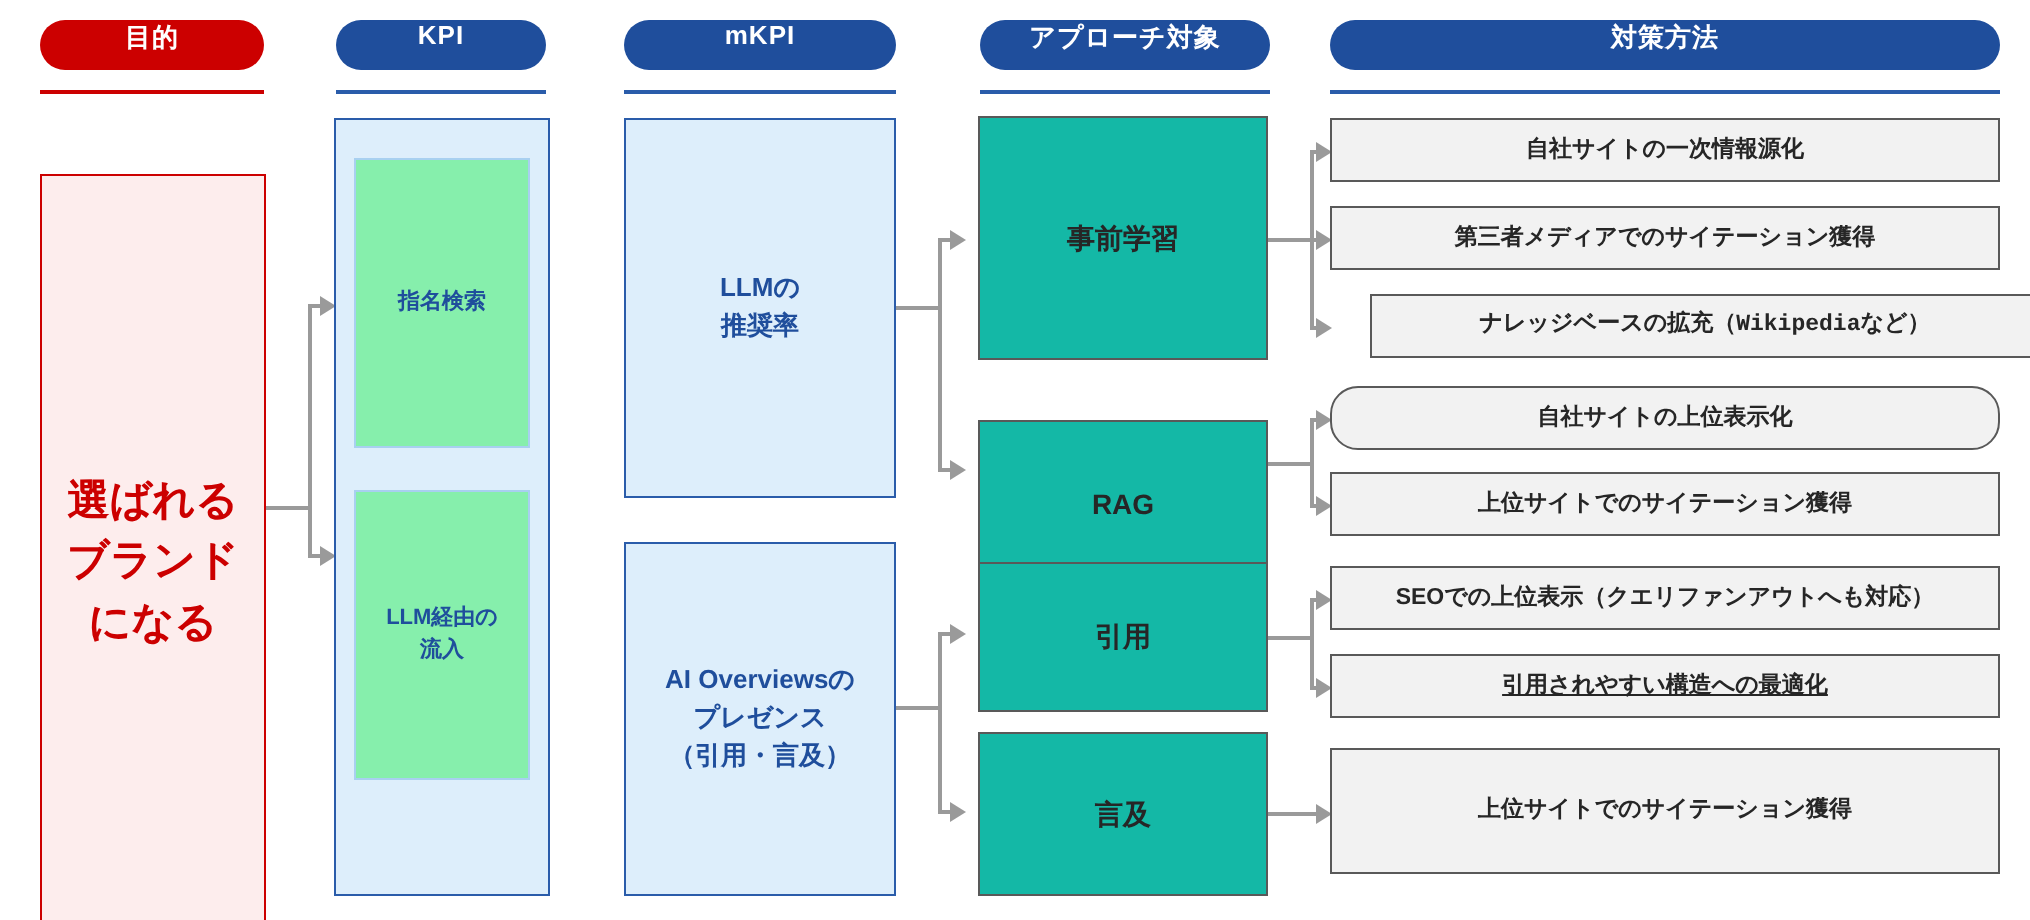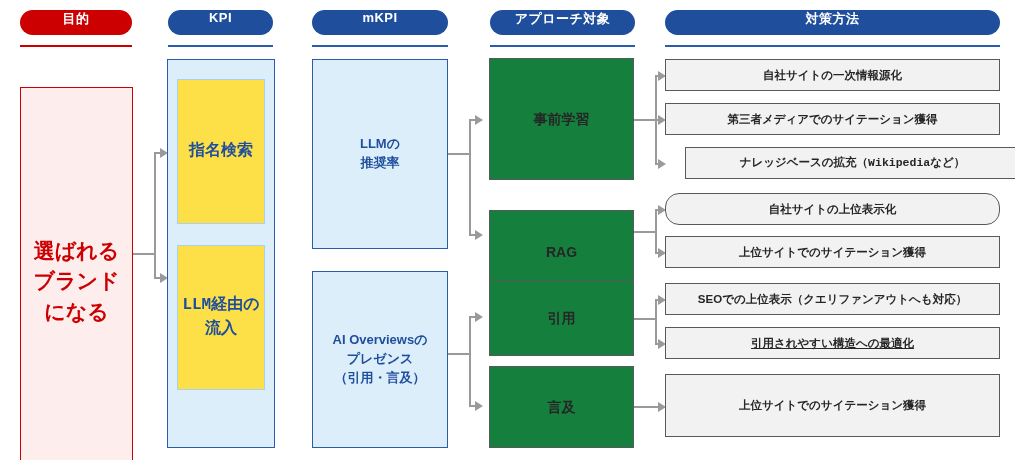--- a/index.html
+++ b/index.html
@@ -29,31 +29,30 @@
 
   .goal-box{
     background:#fdeded;border:1.5px solid #cc0000;color:#cc0000;
     font-size:21px;
     margin-top:28px;
   }
   .kpi-outer{
     background:#ddeefb;border:1.5px solid #2a5caa;
   }
   .kpi-inner{
-    background:#fde047;border:1.5px solid #a8d0f0;color:#1f4e9c;
-    font-size:16px;
-    font-family:Liberation Mono, monospace;
+    background:#86efac;border:1.5px solid #a8d0f0;color:#1f4e9c;
+    font-size:11px;
   }
   .mkpi-box{
     background:#ddeefb;border:1.5px solid #2a5caa;color:#1f4e9c;
     font-size:13px;
     align-items:center;
   }
   .approach-box{
-    background:#15803d;border:1.5px solid #595959;color:#262626;
+    background:#14b8a6;border:1.5px solid #595959;color:#262626;
     font-size:14px;
   }
   .measure-box{
     background:#f2f2f2;border:1.5px solid #595959;color:#262626;
     font-size:11.5px;font-weight:bold;
   }
 
   
   .conn{position:absolute;background:#9a9a9a;}
   .conn.h{height:1.5px;}

